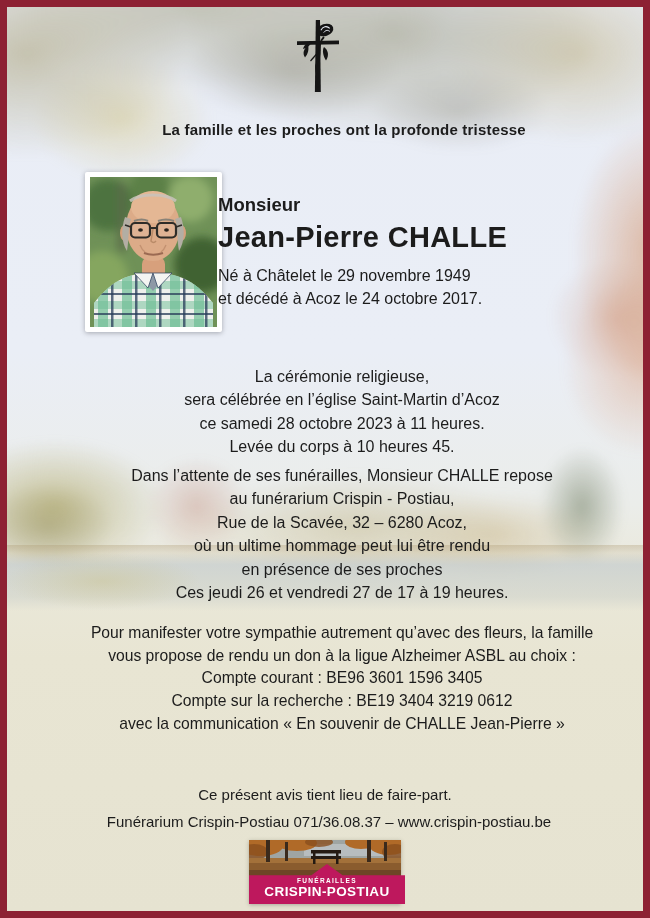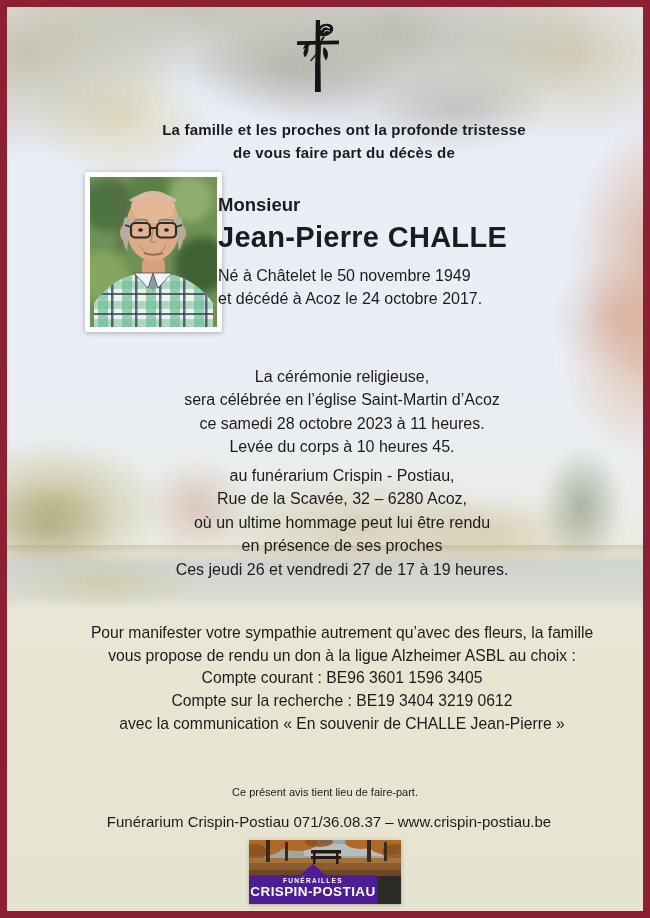--- a/index.html
+++ b/index.html
@@ -73,33 +73,33 @@
   .name-col { left:211px; width:368px; text-align:left; }
   .deceased-title { top:187px; font-weight:700; font-size:18.5px; }
   .deceased-name  { top:214px; font-weight:700; font-size:29px; letter-spacing:0.3px; }
   .vitals { top:257px; font-size:16px; line-height:23px; }
 
   .body-block { font-size:16px; line-height:23.4px;padding-left:34px; }
   .ceremony-block { top:358px; }
   .repose-block   { top:457px; }
   .donation-block { top:615px; font-size:15.7px; line-height:22.7px; }
 
-  .notice  { top:779px; font-size:11px; }
+  .notice  { top:779px; font-size:15px; }
   .contact { top:806px; font-size:15px;padding-left:8px; }
 
   .logo {
     top:833px; left:50%; transform:translateX(-50%);
     width:152px; height:64px;
     box-shadow:0 1px 4px rgba(60,60,50,0.35);
     background:#2b2a27;
   }
   .logo-photo { position:absolute; left:0; top:0; width:152px; height:36px; overflow:hidden; }
   .logo-band {
-    position:absolute; left:0; top:24px; width:128px; height:40px;
-    background:#4c1d95;
+    position:absolute; left:0; top:24px; width:156px; height:40px;
+    background:#be185d;
     clip-path:polygon(0% 28%, 40% 28%, 50% 0%, 60% 28%, 100% 28%, 100% 100%, 0% 100%);
     filter:drop-shadow(0 -1px 0 rgba(255,255,255,0.55));
     color:#ffffff; text-align:center;
   }
   .logo-top-label { margin-top:13px; font-size:6.5px; font-weight:700; letter-spacing:1.3px; line-height:7px; }
   .logo-name { font-size:13.5px; font-weight:700; letter-spacing:0.4px; line-height:15px; }
 </style>
 </head>
 <body>
 
@@ -120,21 +120,20 @@
         <path d="M-4 -1 C -1 -4, 3 -4, 5 0" stroke="#e9edf5" stroke-width="1" fill="none"></path>
         <path d="M-2 2 C 1 0, 3 1, 4.2 3" stroke="#e9edf5" stroke-width="0.9" fill="none"></path>
       </g>
       <path d="M16 24 C 11 25, 8 28, 7 32 C 11 31, 15 28, 16 24 Z" fill="#151515"></path>
       <path d="M12 28 C 8 32, 6 36, 9 40.5 C 12 37, 13.2 32, 12 28 Z" fill="#151515"></path>
       <path d="M28 30 C 32 33, 33.5 38, 30 43.5 C 27 39, 26 33, 28 30 Z" fill="#151515"></path>
     </svg>
 
     <div class="abs center-text intro">
       <div>La famille et les proches ont la profonde tristesse</div>
-      <div>de vous faire part du décès de</div>
     </div>
 
     <div class="abs photo-frame">
       <svg width="127" height="150" viewBox="0 0 127 150">
         <defs>
           <filter id="pblur" x="-30%" y="-30%" width="160%" height="160%">
               <feGaussianBlur stdDeviation="4"></feGaussianBlur>
             </filter>
           <clipPath id="shirtclip">
             <path d="M4 150 L4 126 C24 101 40 96 63 96 C 86 96 103 101 123 126 L123 150 Z"></path>
@@ -194,32 +193,33 @@
         <ellipse cx="76.5" cy="53" rx="2.4" ry="1.8" fill="#2a241e"></ellipse>
         <path d="M63 52 L61 64 Q63.5 67 66 64" stroke="#b98b68" stroke-width="1.5" fill="none"></path>
         <path d="M54 76 Q63 79.5 73 76" stroke="#9b6a52" stroke-width="2" fill="none"></path>
         <path d="M50 68 Q52 73 55 75 M76 68 Q74 73 71 75" stroke="rgba(170,120,90,0.5)" stroke-width="1.3" fill="none"></path>
       </svg>
     </div>
 
     <div class="abs name-col deceased-title">Monsieur</div>
     <div class="abs name-col deceased-name">Jean-Pierre CHALLE</div>
     <div class="abs name-col vitals">
-      <div>Né à Châtelet le 50 novembre 1949</div>
+      <div>Né à Châtelet le 29 novembre 1949</div>
       <div>et décédé à Acoz le 24 octobre 2017.</div>
     </div>
 
     <div class="abs center-text body-block ceremony-block">
       <div>La cérémonie religieuse,</div>
       <div>sera célébrée en l’église Saint-Martin d’Acoz</div>
       <div>ce samedi 28 octobre 2023 à 11 heures.</div>
       <div>Levée du corps à 10 heures 45.</div>
     </div>
 
     <div class="abs center-text body-block repose-block">
+      <div>Dans l’attente de ses funérailles, Monsieur CHALLE repose</div>
       <div>au funérarium Crispin - Postiau,</div>
       <div>Rue de la Scavée, 32 – 6280 Acoz,</div>
       <div>où un ultime hommage peut lui être rendu</div>
       <div>en présence de ses proches</div>
       <div>Ces jeudi 26 et vendredi 27 de 17 à 19 heures.</div>
     </div>
 
     <div class="abs center-text body-block donation-block">
       <div>Pour manifester votre sympathie autrement qu’avec des fleurs, la famille</div>
       <div>vous propose de rendu un don à la ligue Alzheimer ASBL au choix :</div>

